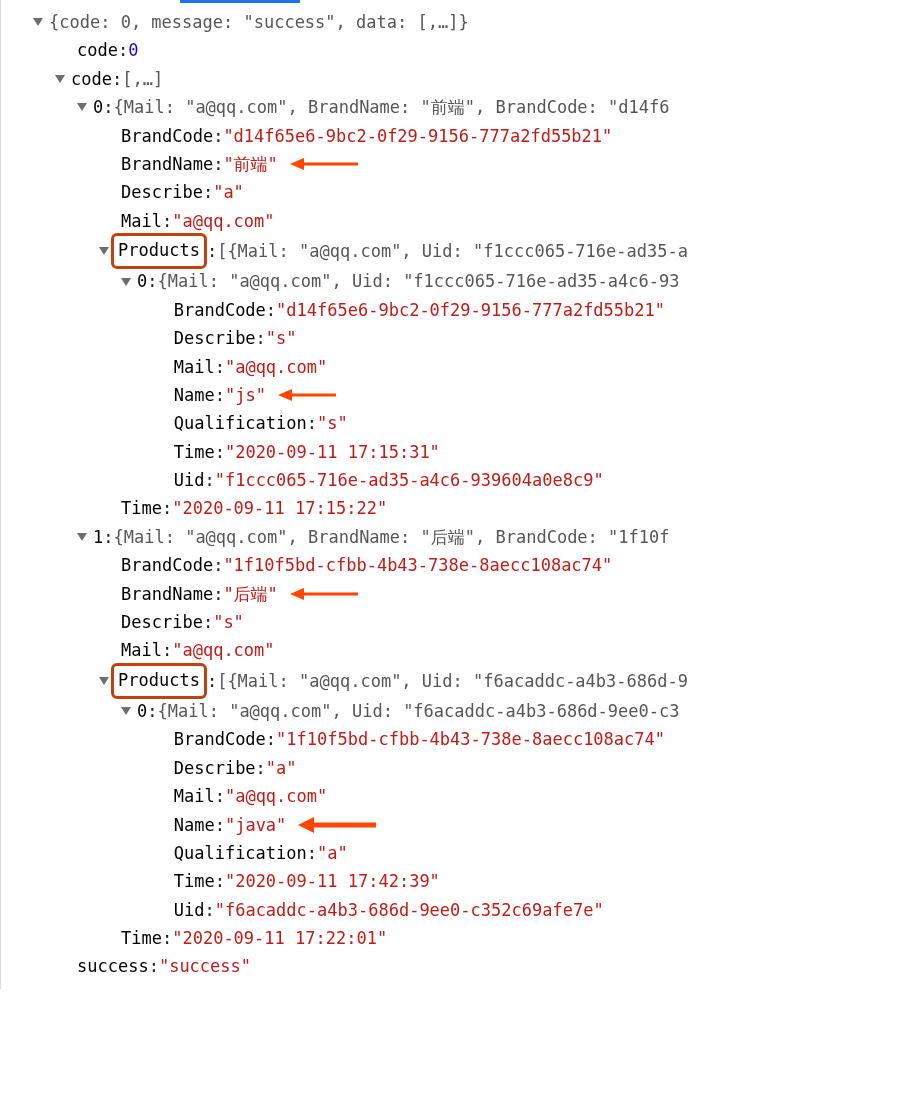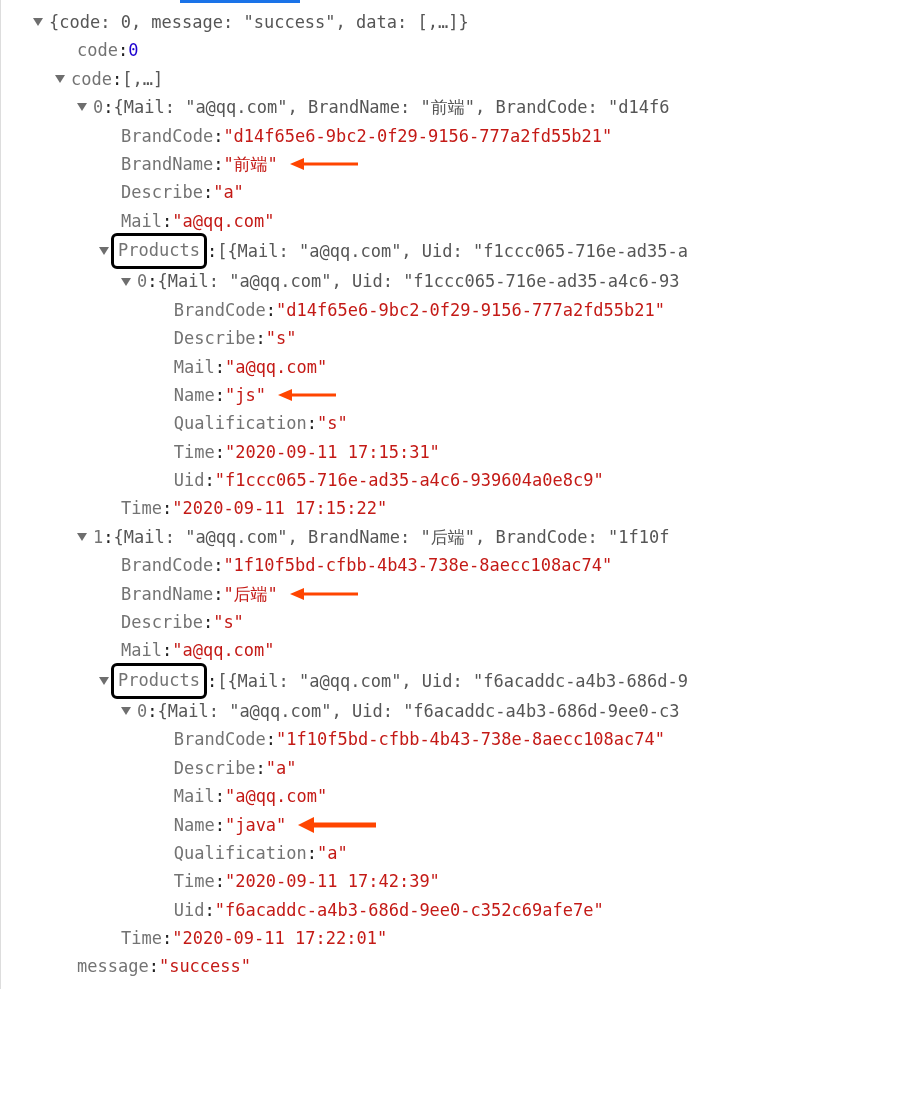--- a/index.html
+++ b/index.html
@@ -34,27 +34,27 @@
   .tri {
     display: inline-block;
     width: 0; height: 0;
     border-left: 5px solid transparent;
     border-right: 5px solid transparent;
     border-top: 8px solid #6e6e6e;
     margin-right: 6px;
     cursor: pointer;
     flex-shrink: 0;
   }
-  .key { color: #737373; }
+  .key { color: #000000; }
   .num { color: #1c00cf; }
   .str { color: #c41a16; }
   .pun { color: #222; }
   .preview { color: #565656; }
   .highlight-box {
-    border: 3px solid #000000;
+    border: 3px solid #c2410c;
     border-radius: 6px;
     padding: 0 4px 2px 4px;
     margin: -2px 0 -2px -4px;
     display: inline-block;
   }
   .arrow {
     display: inline-flex;
     align-items: center;
     margin-left: 12px;
   }
@@ -251,16 +251,16 @@
 </div>
 <div class="row">
   <span class="indent i5"></span>
     <span class="key">Time</span>
     <span class="pun">: </span>
     <span class="str">"2020-09-11 17:22:01"</span>
 </div>
 
 <div class="row">
   <span class="indent i3"></span>
-    <span class="key">message</span>
+    <span class="key">success</span>
     <span class="pun">: </span>
     <span class="str">"success"</span>
 </div>
 
 </body></html>

